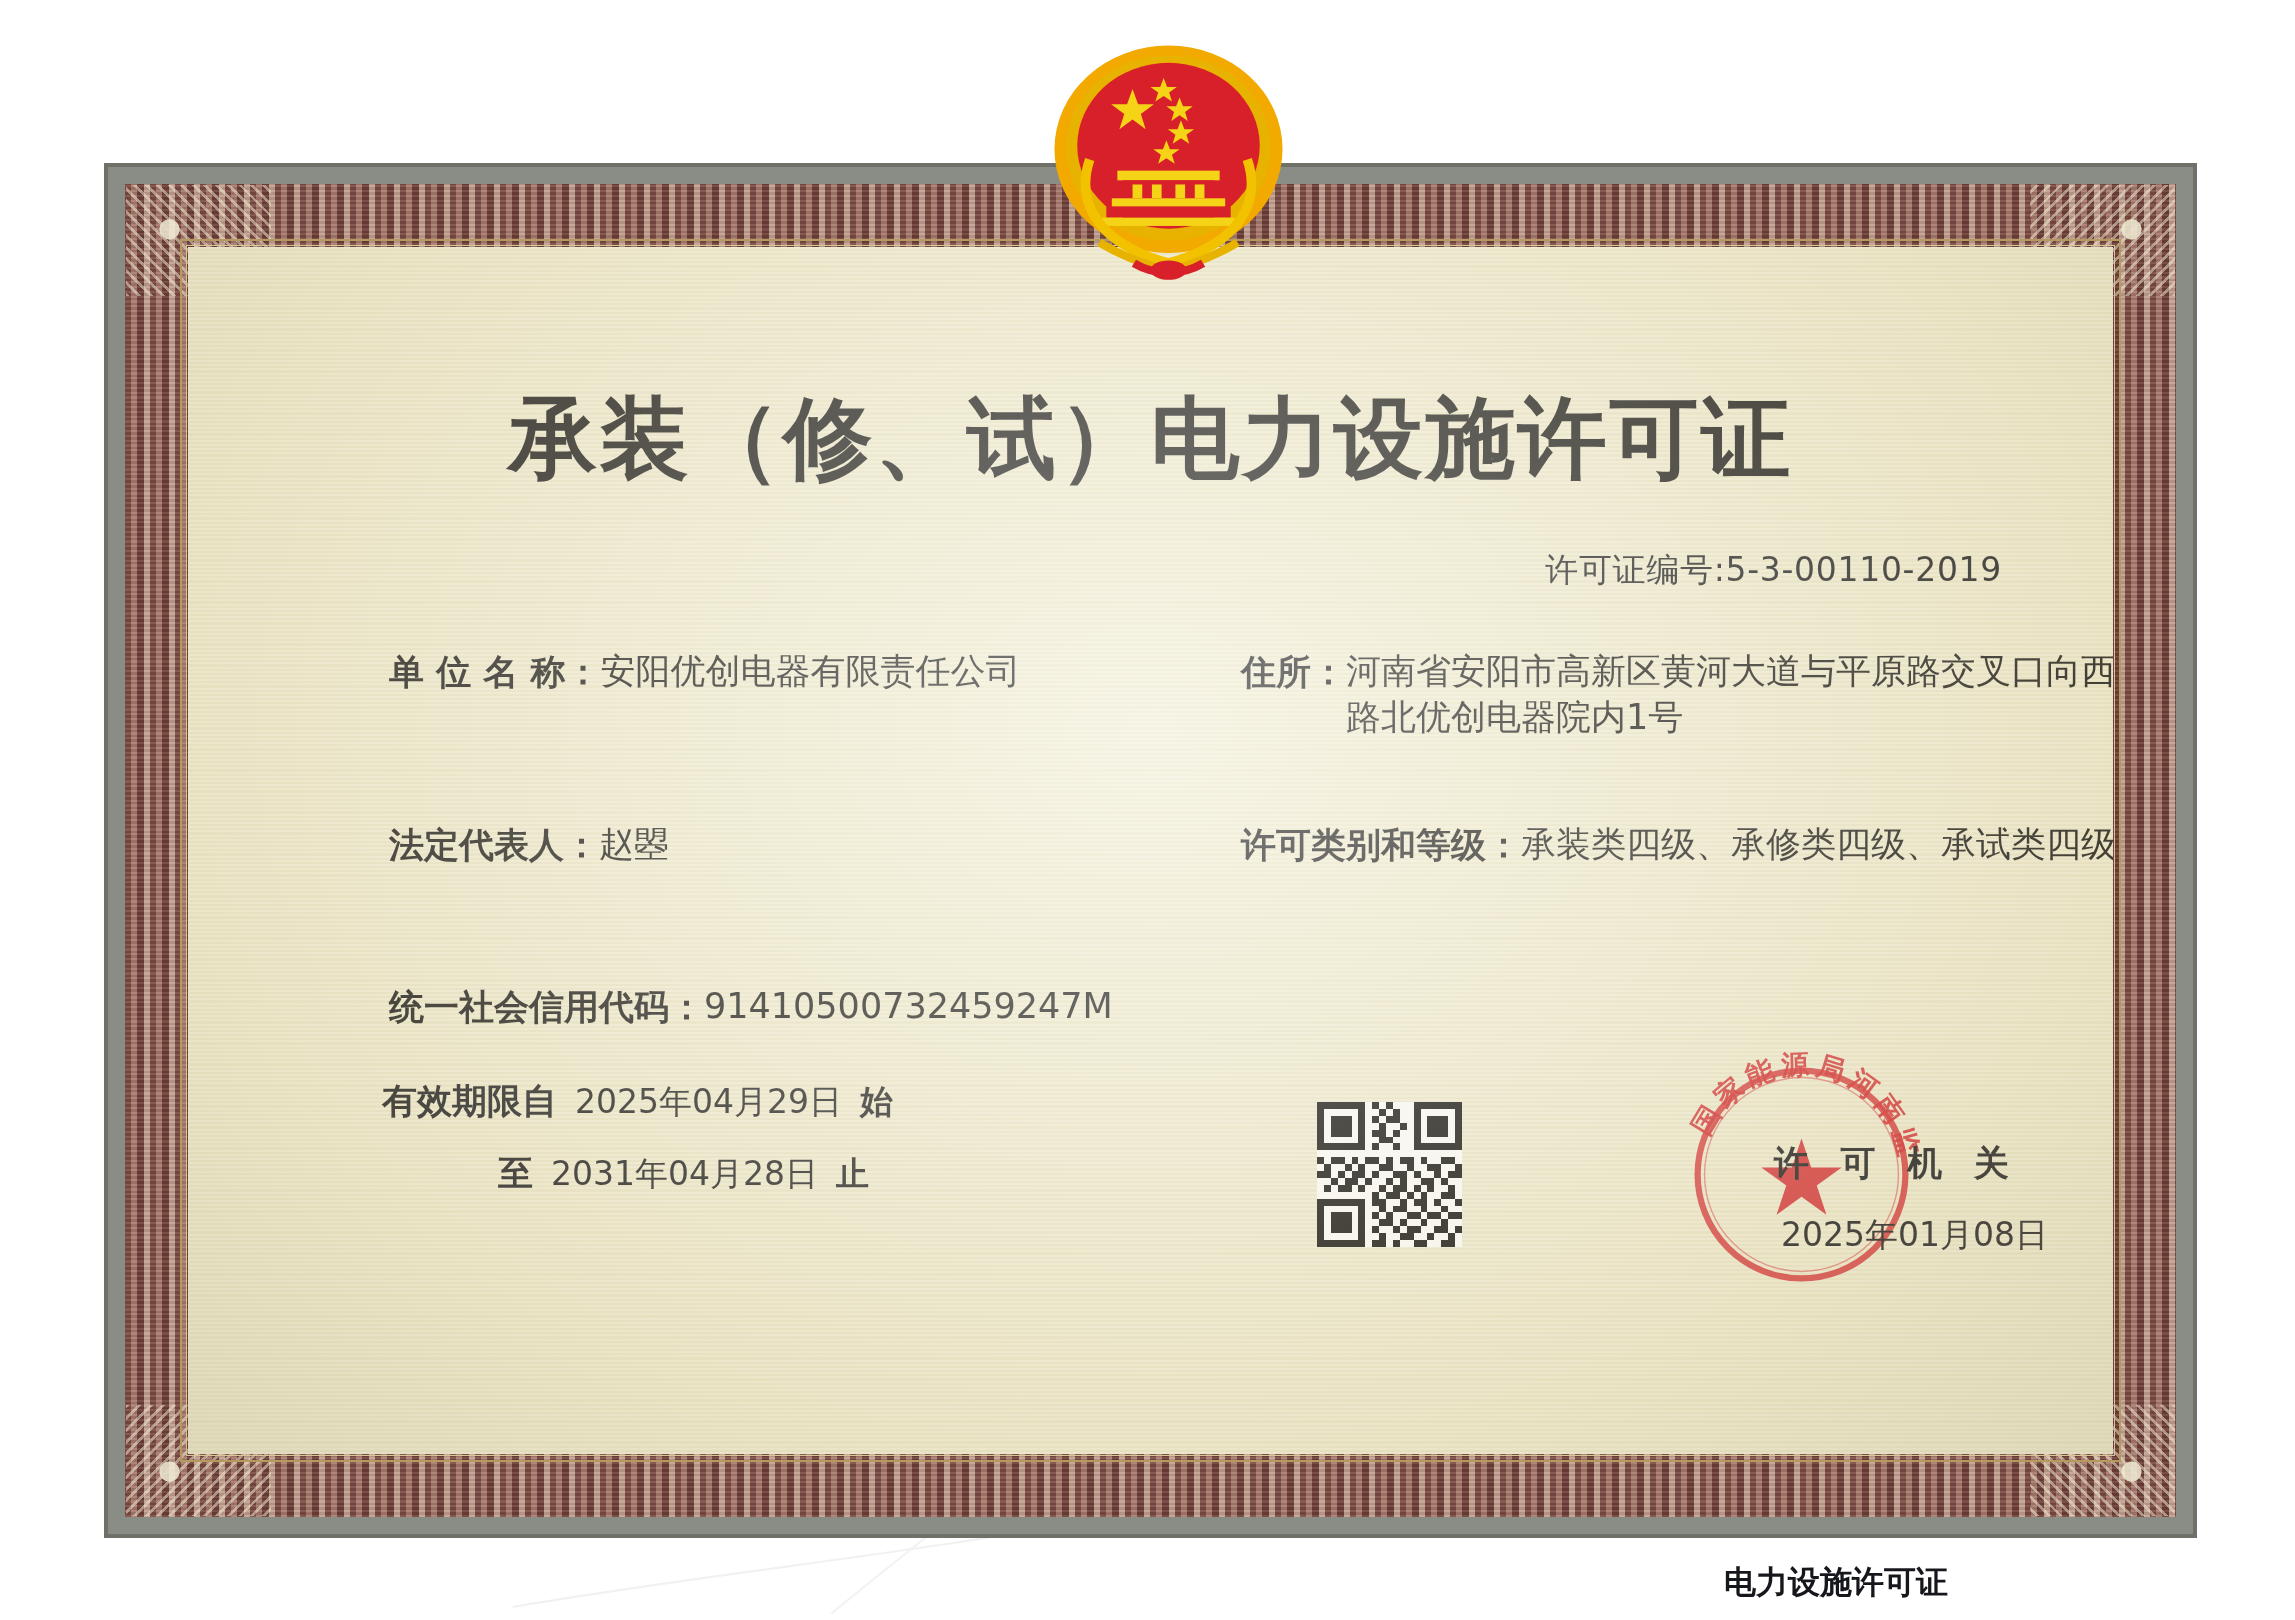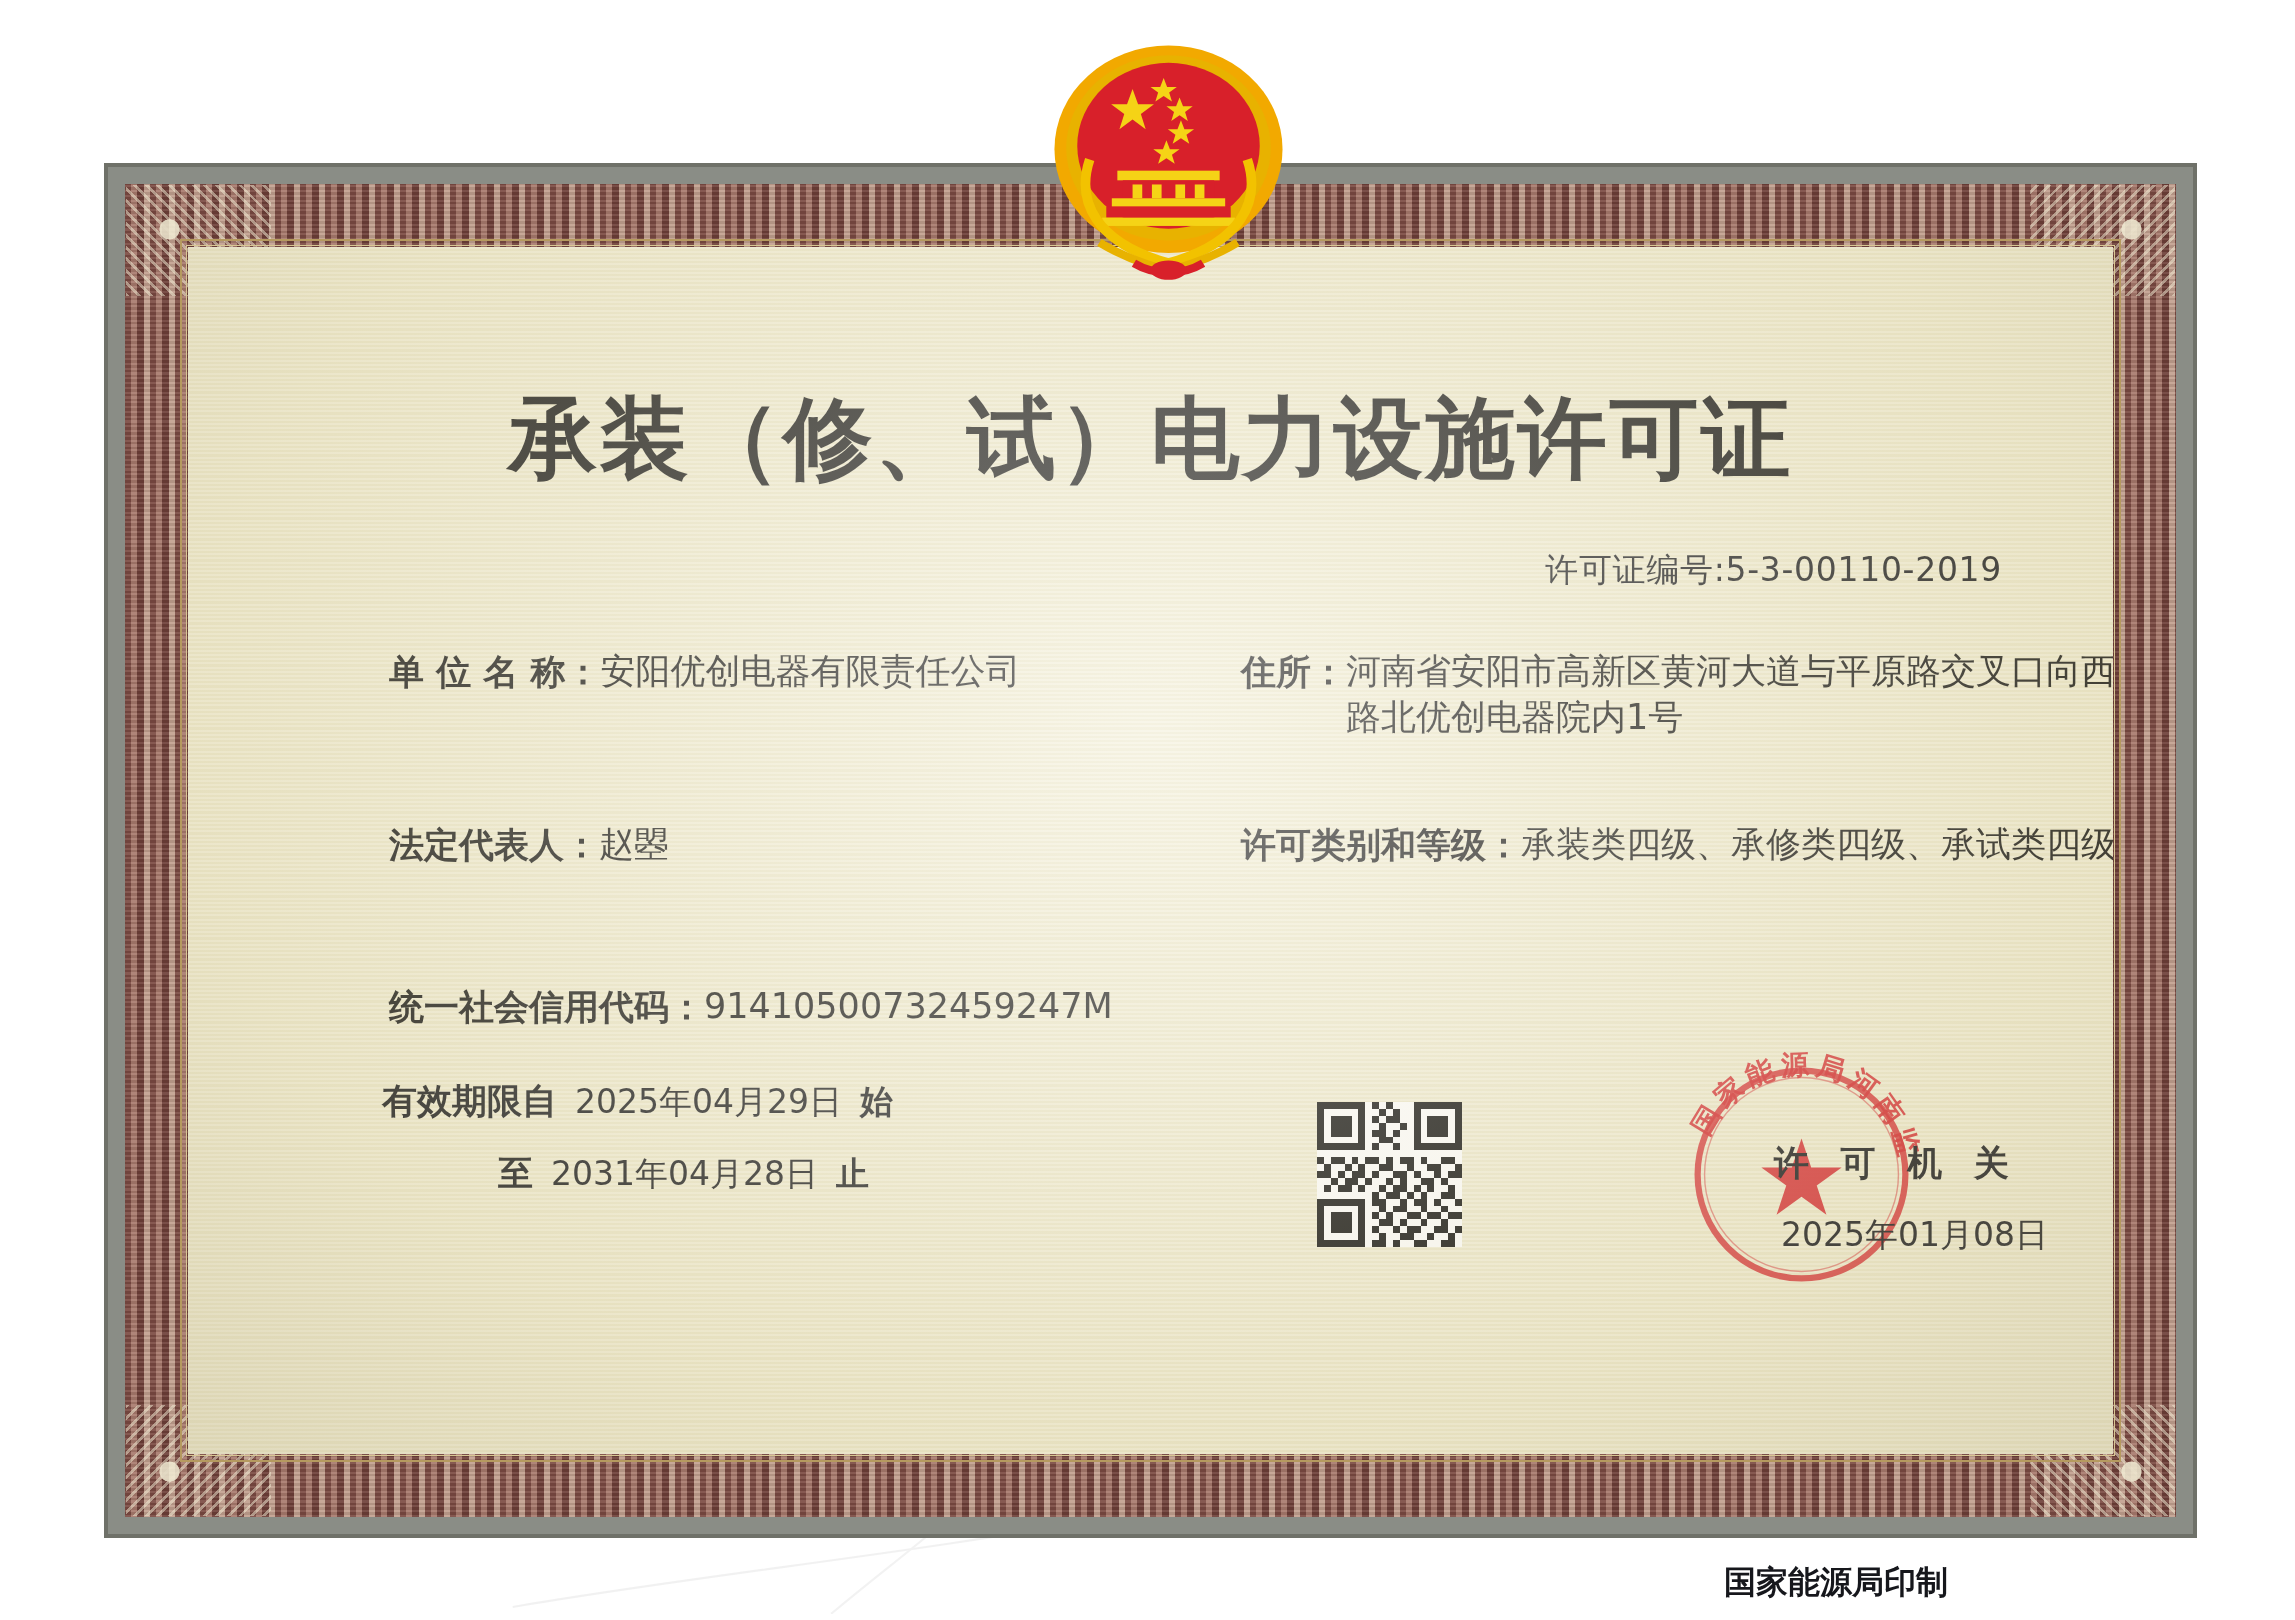--- a/index.html
+++ b/index.html
@@ -409,14 +409,14 @@
     <rect x="80" y="248" width="180" height="16" fill="#d8202a"></rect>
     <rect x="74" y="264" width="192" height="12" fill="#f5d316"></rect>
 
     <path d="M56,180 C36,240 64,300 170,330 C276,300 304,240 284,180" fill="none" stroke="#f2c200" stroke-width="14"></path>
     <path d="M70,300 C120,330 170,340 170,340 C170,340 220,330 270,300" fill="none" stroke="#e8b200" stroke-width="12"></path>
     <path d="M120,330 C150,348 190,348 220,330" fill="none" stroke="#d8202a" stroke-width="12"></path>
     <ellipse cx="170" cy="340" rx="26" ry="14" fill="#d8202a"></ellipse>
   </svg>
 </div>
 
-<div class="printer">国家能源局印制</div>
+<div class="printer">电力设施许可证</div>
 
 
 </body></html>

